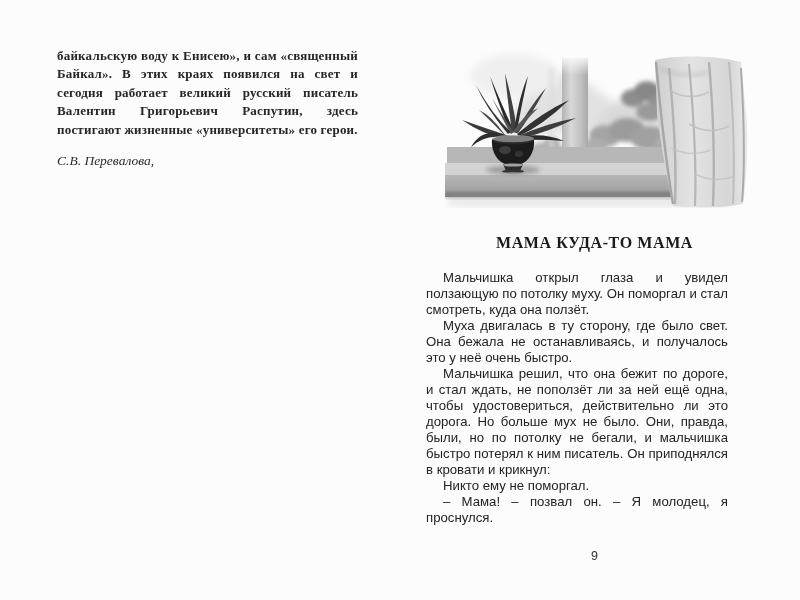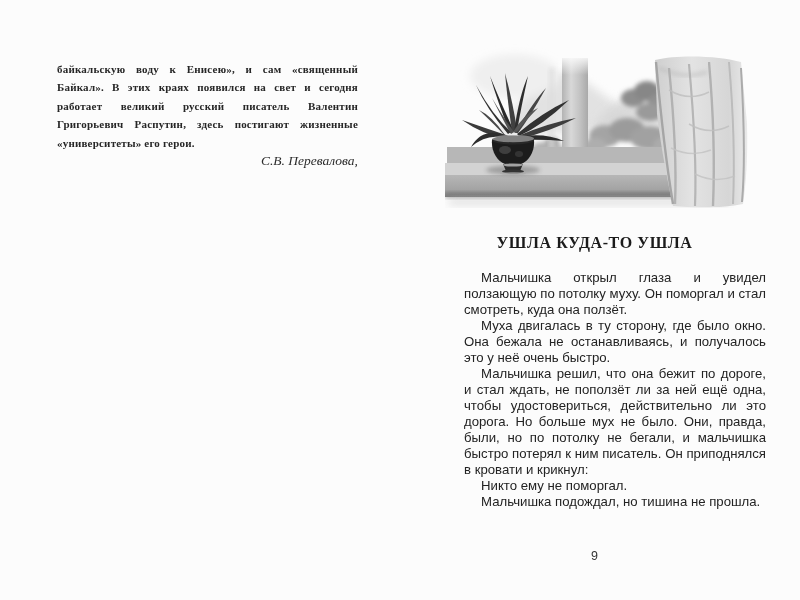--- a/index.html
+++ b/index.html
@@ -3,38 +3,38 @@
 <meta charset="utf-8">
 <style>
   html,body{margin:0;padding:0;background:#e8e8e8;}
   .stage{
     position:relative;width:800px;height:600px;margin:0 auto;
     background:#fcfcfc;overflow:hidden;
     font-family:"Liberation Serif", serif;color:#262626;
   }
   
   .left-body{
-    position:absolute;left:57px;top:60px;width:301px;
-    font-weight:700;font-size:11px;line-height:18.4px;
+    position:absolute;left:57px;top:47px;width:301px;
+    font-weight:700;font-size:13px;line-height:18.4px;
     letter-spacing:0.2px;text-align:justify;margin:0;
   }
   .attribution{
     position:absolute;left:57px;top:151px;width:301px;
-    text-align:right;font-style:italic;font-weight:400;
+    font-style:italic;font-weight:400;
     font-size:13.5px;line-height:19px;color:#2b2b2b;
   }
   
   .illo{position:absolute;left:445px;top:28px;width:310px;height:185px;}
   .chapter-title{
     position:absolute;left:444px;top:233px;width:301px;margin:0;
     text-align:center;font-weight:700;font-size:16px;line-height:20px;
     letter-spacing:0.6px;color:#1b1b1b;
   }
   .chapter-body{
-    position:absolute;left:464px;top:270px;width:302px;
+    position:absolute;left:426px;top:270px;width:302px;
     font-family:"Liberation Sans", sans-serif;
     font-size:13.2px;line-height:16px;letter-spacing:0px;
     text-align:justify;color:#232323;
   }
   .chapter-body p{margin:0;text-indent:17px;}
   .page-number{
     position:absolute;left:444px;top:549px;width:301px;
     text-align:center;font-family:"Liberation Sans", sans-serif;
     font-size:12.5px;color:#343434;
   }
@@ -166,26 +166,26 @@
         <path d="M284,34 C288,80 290,130 288,176" stroke="#bcbcbc" stroke-width="2" fill="none" filter="url(#b1)"></path>
         <path d="M296,40 C299,90 300,140 297,174" stroke="#ababab" stroke-width="2" fill="none" filter="url(#b1)"></path>
         <path d="M224,62 Q244,74 264,64" stroke="#bfbfbf" stroke-width="1.6" fill="none" opacity="0.8" filter="url(#b1)"></path>
         <path d="M244,96 Q264,108 284,98" stroke="#bfbfbf" stroke-width="1.6" fill="none" opacity="0.8" filter="url(#b1)"></path>
         <path d="M226,120 Q246,130 266,122" stroke="#c3c3c3" stroke-width="1.6" fill="none" opacity="0.8" filter="url(#b1)"></path>
         <path d="M250,146 Q270,156 290,148" stroke="#c3c3c3" stroke-width="1.6" fill="none" opacity="0.8" filter="url(#b1)"></path>
         <path d="M214,40 Q240,52 262,44" stroke="#adadad" stroke-width="3" fill="none" opacity="0.5" filter="url(#b2)"></path>
       </g>
     </svg>
 
-    <h1 class="chapter-title">УШЛА КУДА-ТО УШЛА</h1>
+    <h1 class="chapter-title">МАМА КУДА-ТО МАМА</h1>
 
     <div class="chapter-body">
       <p>Мальчишка открыл глаза и увидел ползающую по потолку муху. Он поморгал и стал смотреть, куда она ползёт.</p>
-      <p>Муха двигалась в ту сторону, где было окно. Она бежала не останавливаясь, и получалось это у неё очень быстро.</p>
+      <p>Муха двигалась в ту сторону, где было свет. Она бежала не останавливаясь, и получалось это у неё очень быстро.</p>
       <p>Мальчишка решил, что она бежит по дороге, и стал ждать, не поползёт ли за ней ещё одна, чтобы удостовериться, действительно ли это дорога. Но больше мух не было. Они, правда, были, но по потолку не бегали, и мальчишка быстро потерял к ним писатель. Он приподнялся в кровати и крикнул:</p>
       <p>Никто ему не поморгал.</p>
-      <p>Мальчишка подождал, но тишина не прошла.</p>
+      <p>– Мама! – позвал он. – Я молодец, я проснулся.</p>
     </div>
 
     <div class="page-number">9</div>
   </section>
 
 </div>
 
 </body></html>

